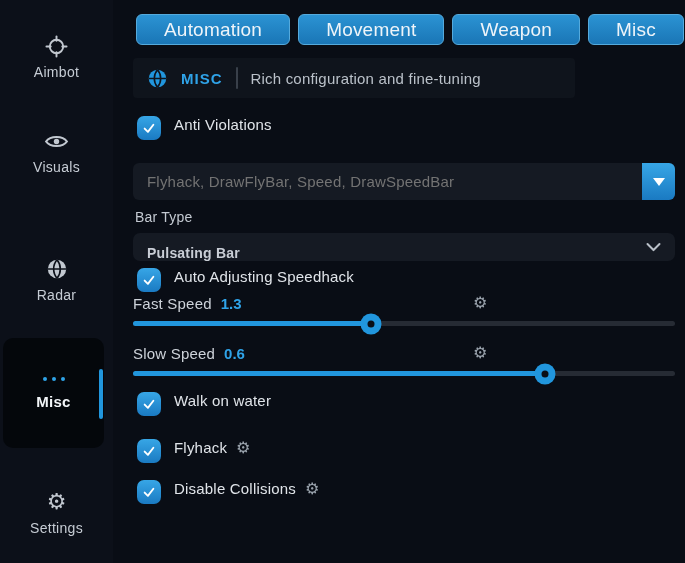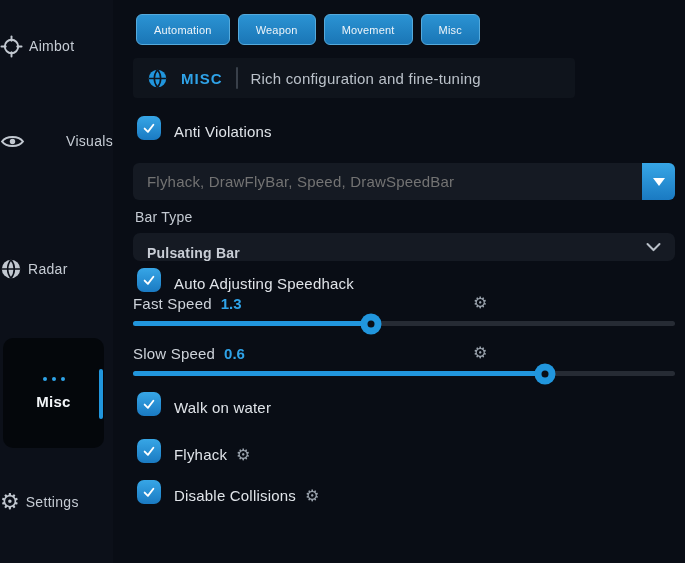--- a/index.html
+++ b/index.html
@@ -11,21 +11,21 @@
   }
   .app { display:flex; width:685px; height:563px; position:relative; }
 
   
   .sidebar {
     position:relative; width:113px; height:563px;
     background:#0c1019; flex:0 0 113px;
   }
   .side-item {
     position:absolute; left:0; width:113px;
-    display:flex; align-items:center; gap:6px;
+    display:flex; flex-direction:column; align-items:center; gap:6px;
     cursor:pointer;
   }
   .side-item .lbl { font-size:14px; color:#c6ccd4; letter-spacing:.3px; }
   .side-icon { display:flex; align-items:center; justify-content:center; height:24px; }
   .gear-glyph { font-family:"DejaVu Sans",sans-serif; color:#c2c8d0; font-size:22px; line-height:24px; }
 
   .misc-box {
     position:absolute; left:3px; top:338px; width:101px; height:110px;
     background:#04070b; border-radius:10px;
     display:flex; flex-direction:column; align-items:center; justify-content:center; gap:12px;
@@ -37,38 +37,38 @@
   .accent-bar {
     position:absolute; right:1px; top:31px; width:4px; height:50px;
     background:#2196dd; border-radius:2px;
   }
 
   
   .main { flex:1; padding:14px 10px 0 20px; position:relative; }
 
   .tabs { display:flex; gap:8px; margin-left:3px; height:31px; }
   .tab {
-    height:31px; padding:0 17px; border-radius:6px;
+    height:31px; padding:0 27px; border-radius:6px;
     background:linear-gradient(180deg,#2b93d3,#1a76b6);
     border:1px solid #55aadc;
-    color:#eef4f9; font-size:11px; letter-spacing:.2px;
+    color:#eef4f9; font-size:19px; letter-spacing:.2px;
     display:flex; align-items:center; justify-content:center; cursor:pointer;
     font-family:inherit;
   }
 
   .header-bar {
     margin-top:13px; height:40px; width:442px;
     background:#0f141c; border-radius:4px;
     display:flex; align-items:center; padding:0 14px; gap:13px;
   }
   .header-title { color:#2fa3e8; font-size:15px; font-weight:bold; letter-spacing:1px; }
   .header-divider { width:2px; height:22px; background:#39404a; border-radius:1px; }
   .header-subtitle { color:#bac1c9; font-size:15px; letter-spacing:.2px; }
 
-  .check-row { display:flex; align-items:flex-end; gap:13px; margin-left:4px; height:24px; }
+  .check-row { display:flex; align-items:flex-start; gap:13px; margin-left:4px; height:24px; }
   .checkbox {
     width:24px; height:24px; border-radius:7px; flex:0 0 24px;
     background:linear-gradient(180deg,#37a6e6,#1a7ac2);
     display:flex; align-items:center; justify-content:center; cursor:pointer;
   }
   .check-label { font-size:15px; color:#e0e4e9; letter-spacing:.2px; display:flex; align-items:center; gap:9px; }
   .gear-small { font-family:"DejaVu Sans",sans-serif; color:#99a2ac; font-size:16px; line-height:16px; }
 
   .row-anti { margin-top:18px; }
   .row-auto { margin-top:7px; }
@@ -170,22 +170,22 @@
     <div class="side-item" style="top:490px;">
       <span class="side-icon gear-glyph">⚙</span>
       <span class="lbl">Settings</span>
     </div>
   </aside>
 
   <main class="main">
 
     <div class="tabs">
       <button class="tab">Automation</button>
+      <button class="tab">Movement</button>
       <button class="tab">Weapon</button>
-      <button class="tab">Movement</button>
       <button class="tab">Misc</button>
     </div>
 
     <div class="header-bar">
       <span class="side-icon">
         <svg width="21" height="21" viewBox="0 0 24 24">
           <circle cx="12" cy="12" r="10" fill="#2196dd"></circle>
           <path d="M2 12h20 M12 2a15.5 15.5 0 0 1 0 20 M12 2a15.5 15.5 0 0 0 0 20" stroke="#0f141c" stroke-width="1.8" fill="none"></path>
         </svg>
       </span>

